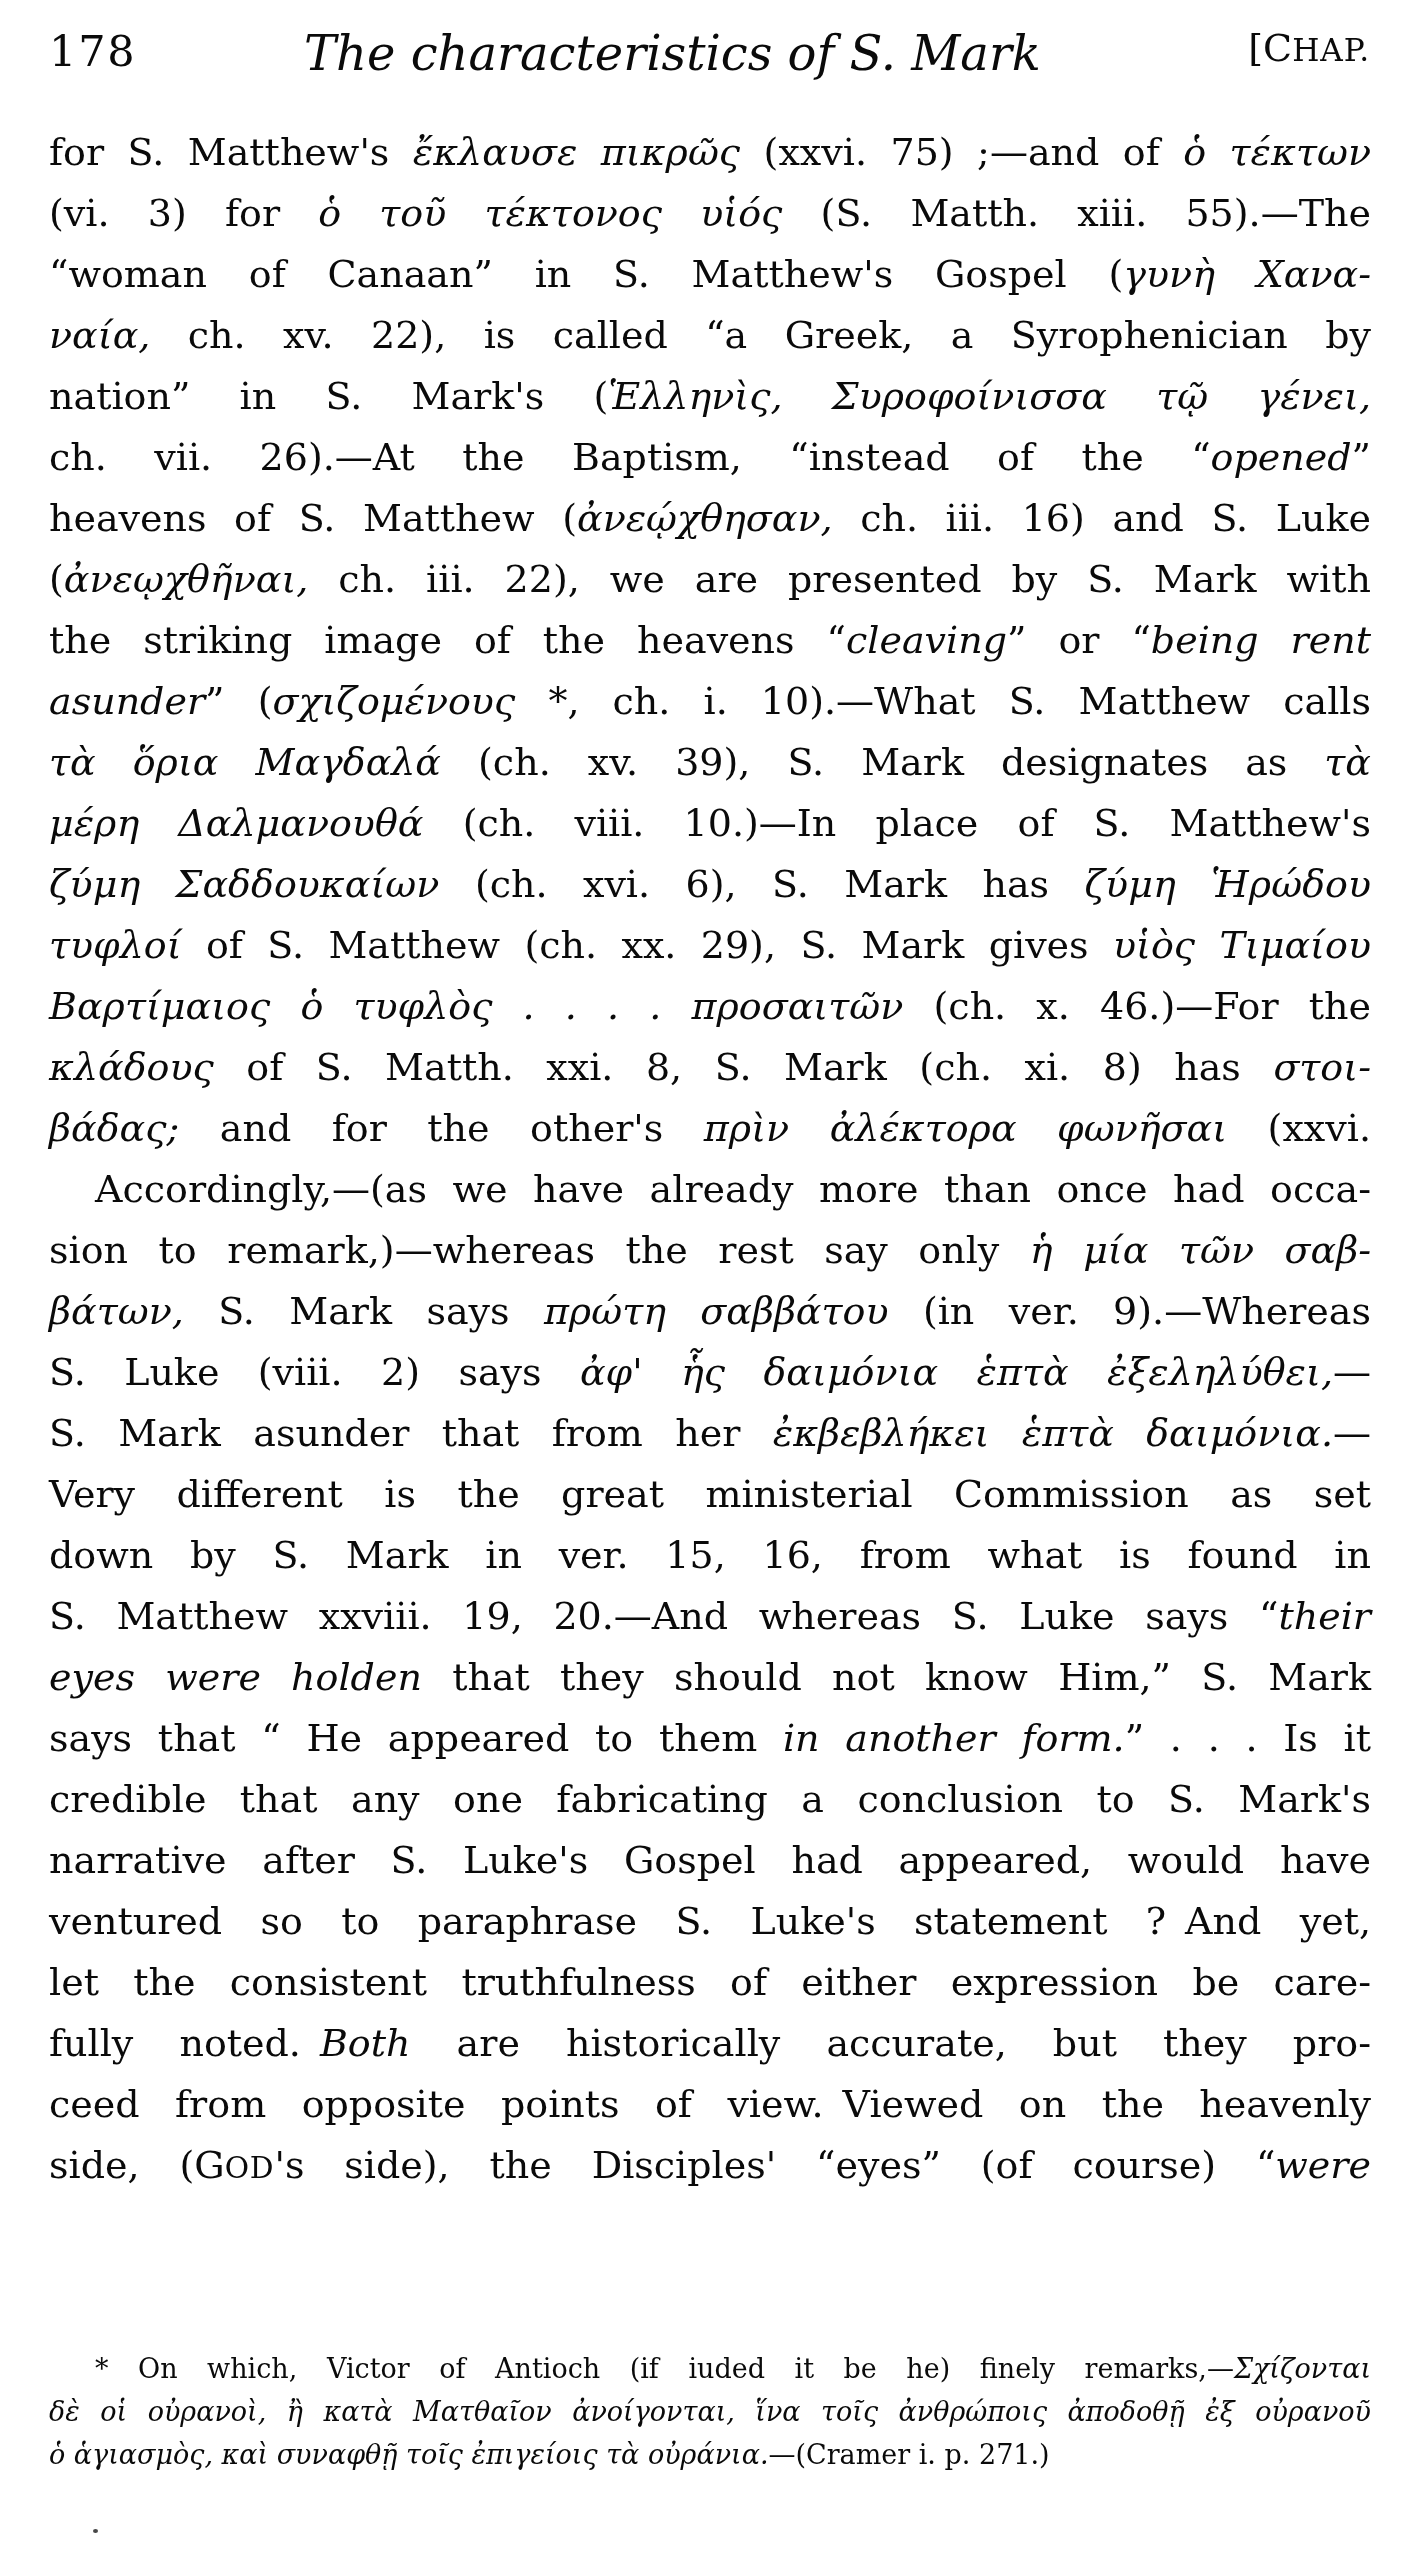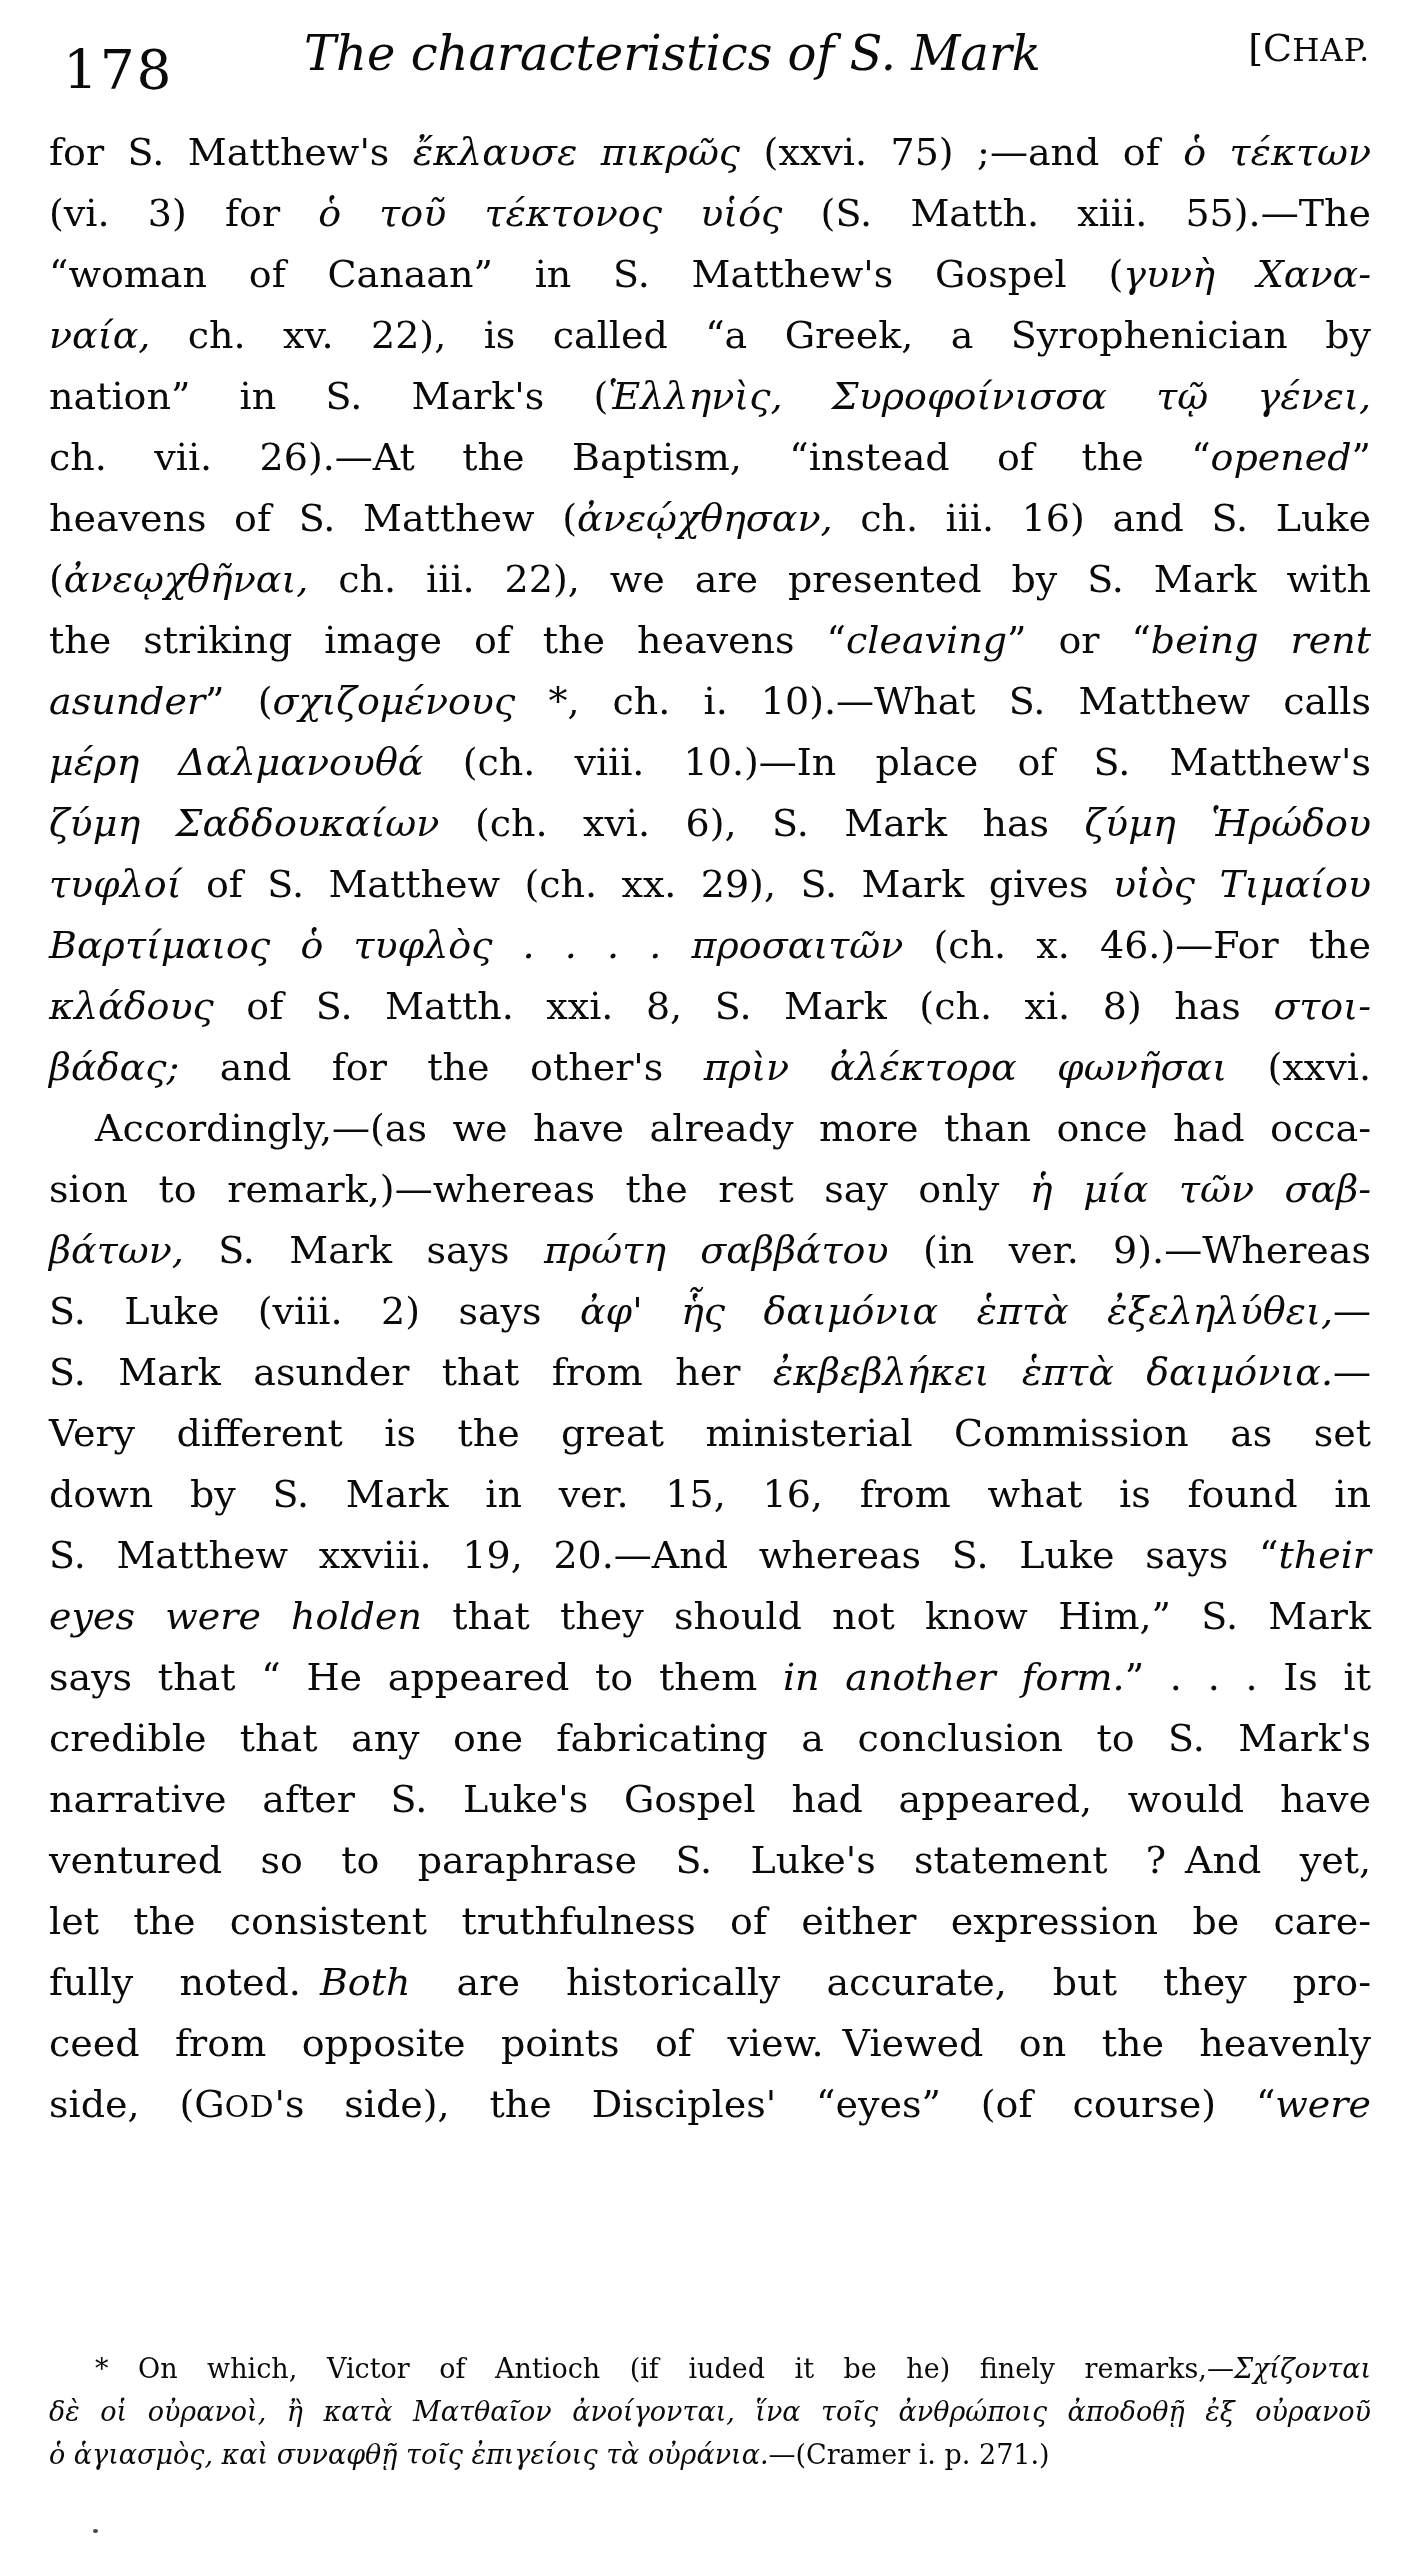--- a/index.html
+++ b/index.html
@@ -7,22 +7,22 @@
     position:relative;
     width:1420px;height:2576px;
     background:#ffffff;color:#0a0a0a;
     font-family:"DejaVu Serif","Liberation Serif",serif;
     overflow:hidden;
   }
   .header{
     position:absolute;top:21px;left:49px;right:50px;height:55px;
   }
   .pagenum{
-    position:absolute;left:14px;top:5.3px;
-    font-size:55px;letter-spacing:1.8px;margin-top:12px;
+    position:absolute;left:0;top:5.3px;
+    font-size:43px;letter-spacing:1.8px;
   }
   .title{
     position:absolute;left:47.2%;transform:translateX(-50%);top:3.5px;
     font-size:48px;font-style:italic;white-space:nowrap;
   }
   .chap{
     position:absolute;right:0;top:5.3px;font-size:38px;white-space:nowrap;text-align:center;
   }
   .chap .sc2{font-size:0.82em;letter-spacing:0.9px;}
   .body-text{
@@ -64,20 +64,21 @@
       <div class="line"><span class="r">for S. Matthew's </span><span class="g">ἔκλαυσε πικρῶς </span><span class="r">(xxvi. 75) ;—and of </span><span class="g">ὁ τέκτων</span></div>
       <div class="line"><span class="r">(vi. 3) for </span><span class="g">ὁ τοῦ τέκτονος υἱός </span><span class="r">(S. Matth. xiii. 55).—The</span></div>
       <div class="line"><span class="r">“woman of Canaan” in S. Matthew's Gospel (</span><span class="g">γυνὴ Χανα-</span></div>
       <div class="line"><span class="g">ναία,</span><span class="r"> ch. xv. 22), is called “a Greek, a Syrophenician by</span></div>
       <div class="line"><span class="r">nation” in S. Mark's (</span><span class="g">Ἑλληνὶς, Συροφοίνισσα τῷ γένει,</span></div>
       <div class="line"><span class="r">ch. vii. 26).—At the Baptism, “instead of the “</span><span class="i">opened</span><span class="r">”</span></div>
       <div class="line"><span class="r">heavens of S. Matthew (</span><span class="g">ἀνεῴχθησαν,</span><span class="r"> ch. iii. 16) and S. Luke</span></div>
       <div class="line"><span class="r">(</span><span class="g">ἀνεῳχθῆναι,</span><span class="r"> ch. iii. 22), we are presented by S. Mark with</span></div>
       <div class="line"><span class="r">the striking image of the heavens “</span><span class="i">cleaving</span><span class="r">” or “</span><span class="i">being rent</span></div>
       <div class="line"><span class="i">asunder</span><span class="r">” (</span><span class="g">σχιζομένους</span><span class="r"> *, ch. i. 10).—What S. Matthew calls</span></div>
+      <div class="line"><span class="g">τὰ ὅρια Μαγδαλά </span><span class="r">(ch. xv. 39), S. Mark designates as </span><span class="g">τὰ</span></div>
       <div class="line"><span class="g">μέρη Δαλμανουθά </span><span class="r">(ch. viii. 10.)—In place of S. Matthew's</span></div>
       <div class="line"><span class="g">ζύμη Σαδδουκαίων </span><span class="r">(ch. xvi. 6), S. Mark has </span><span class="g">ζύμη Ἡρώδου</span></div>
       <div class="line"><span class="g">τυφλοί </span><span class="r">of S. Matthew (ch. xx. 29), S. Mark gives </span><span class="g">υἱὸς Τιμαίου</span></div>
       <div class="line"><span class="g">Βαρτίμαιος ὁ τυφλὸς . . . . προσαιτῶν </span><span class="r">(ch. x. 46.)—For the</span></div>
       <div class="line"><span class="g">κλάδους </span><span class="r">of S. Matth. xxi. 8, S. Mark (ch. xi. 8) has </span><span class="g">στοι-</span></div>
       <div class="line"><span class="g">βάδας;</span><span class="r"> and for the other's </span><span class="g">πρὶν ἀλέκτορα φωνῆσαι </span><span class="r">(xxvi.</span></div>
       <div class="line ind"><span class="r">Accordingly,—(as we have already more than once had occa-</span></div>
       <div class="line"><span class="r">sion to remark,)—whereas the rest say only </span><span class="g">ἡ μία τῶν σαβ-</span></div>
       <div class="line"><span class="g">βάτων,</span><span class="r"> S. Mark says </span><span class="g">πρώτη σαββάτου </span><span class="r">(in ver. 9).—Whereas</span></div>
       <div class="line"><span class="r">S. Luke (viii. 2) says </span><span class="g">ἀφ' ἧς δαιμόνια ἑπτὰ ἐξεληλύθει,</span><span class="r">—</span></div>

